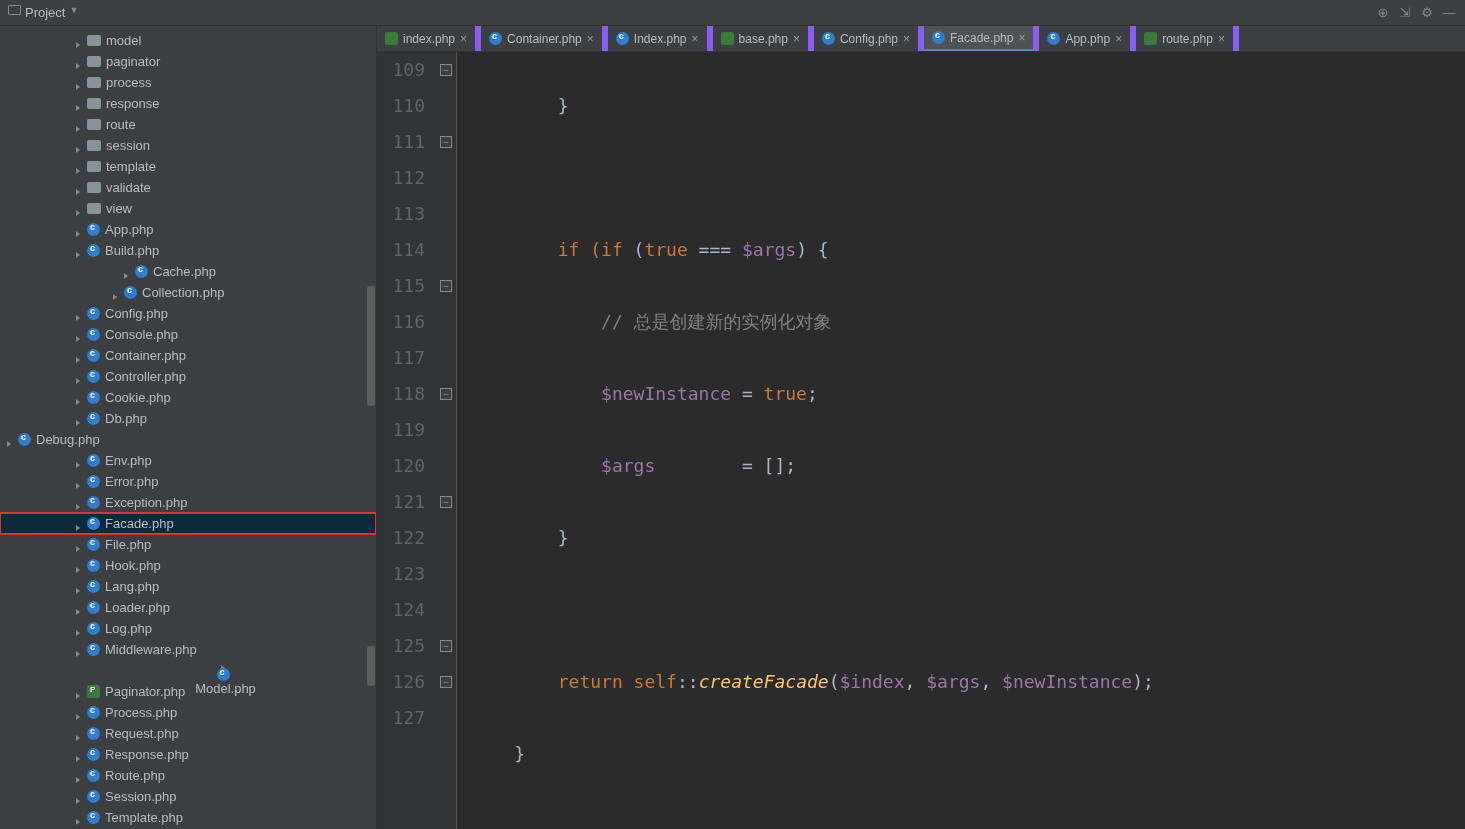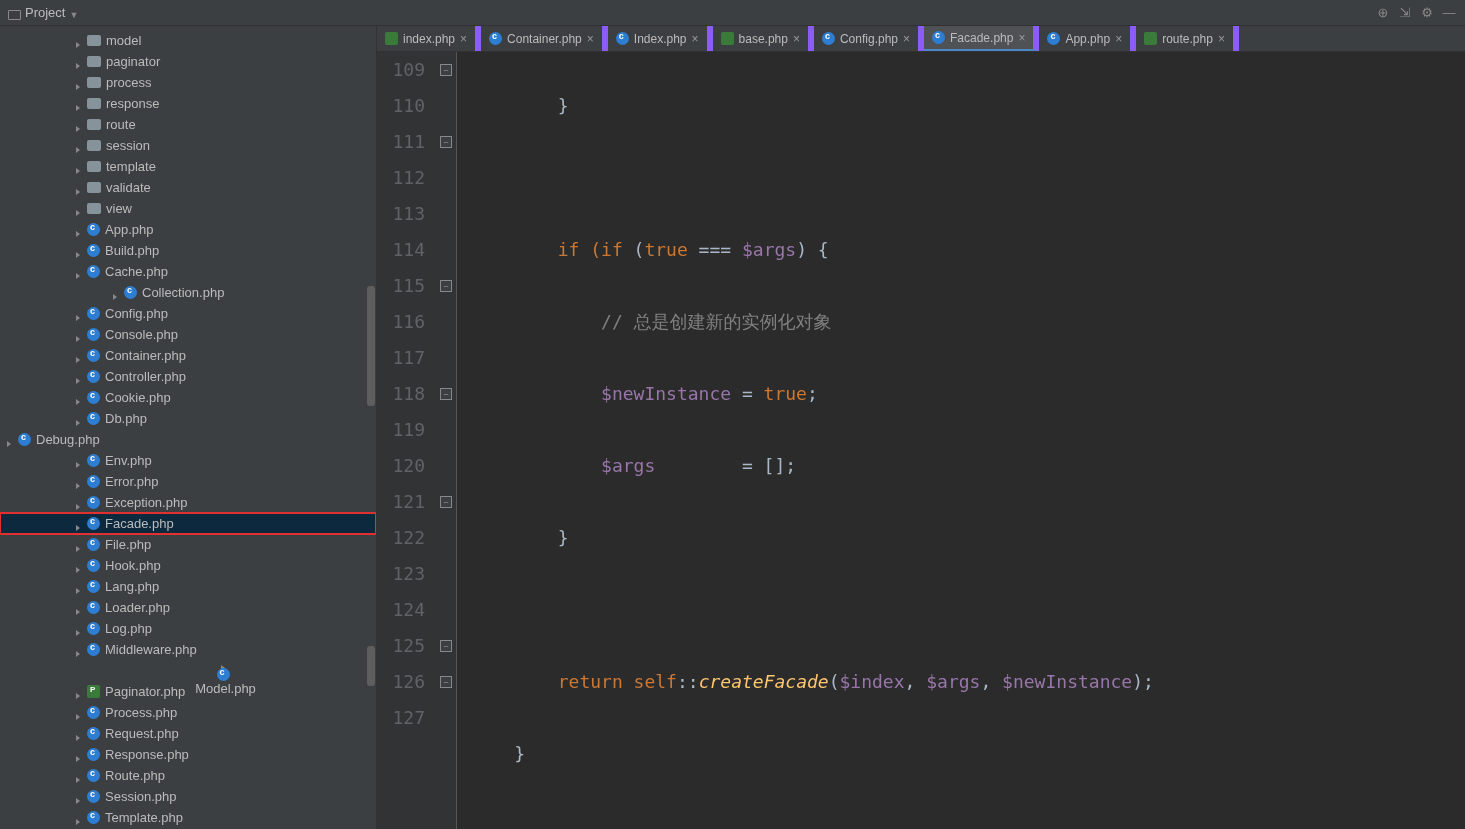--- a/index.html
+++ b/index.html
@@ -1,21 +1,21 @@
 <!DOCTYPE html>
 <html><head>
 <meta charset="utf-8">
 <style>
 * { margin: 0; padding: 0; box-sizing: border-box; }
 body { font-family: -apple-system, "Segoe UI", sans-serif; background: #2b2b2b; color: #a9b7c6; font-size: 13px; overflow: hidden; width: 1465px; height: 829px; }
 .ide { display: flex; flex-direction: column; height: 100%; }
 
 
 .toolbar { height: 26px; background: #3c3f41; border-bottom: 1px solid #323232; display: flex; align-items: center; padding: 0 8px; gap: 6px; }
-.toolbar .proj { display: flex; align-items: flex-end; gap: 4px; color: #bbb; cursor: pointer; }
+.toolbar .proj { display: flex; align-items: flex-start; gap: 4px; color: #bbb; cursor: pointer; }
 .toolbar .proj .ic { width: 13px; height: 10px; border: 1px solid #888; border-radius: 1px; }
 .toolbar .proj .dd { font-size: 9px; color: #888; }
 .toolbar .spacer { flex: 1; }
 .toolbar .tbtn { width: 16px; height: 16px; color: #888; cursor: pointer; display: flex; align-items: center; justify-content: center; font-size: 13px; }
 
 
 .main { flex: 1; display: flex; overflow: hidden; }
 
 
 .sidebar { width: 377px; background: #3c3f41; border-right: 1px solid #323232; overflow-y: auto; position: relative; }
@@ -160,21 +160,21 @@
             <span class="ic php"></span>
             <span class="name">App.php</span>
           </div>
           <div class="tree-row" style="padding-left: 75px;">
             <span class="arrow"><svg viewBox="0 0 8 8">
                 <path d="M1 1 L5 4 L1 7 Z"></path>
               </svg></span>
             <span class="ic php"></span>
             <span class="name">Build.php</span>
           </div>
-          <div class="tree-row" style="padding-left: 75px;">
+          <div class="tree-row" style="padding-left: 75px; margin-left: 48px;">
             <span class="arrow"><svg viewBox="0 0 8 8">
                 <path d="M1 1 L5 4 L1 7 Z"></path>
               </svg></span>
             <span class="ic php"></span>
             <span class="name">Cache.php</span>
           </div>
           <div class="tree-row" style="padding-left: 112px;">
             <span class="arrow"><svg viewBox="0 0 8 8">
                 <path d="M1 1 L5 4 L1 7 Z"></path>
               </svg></span>

